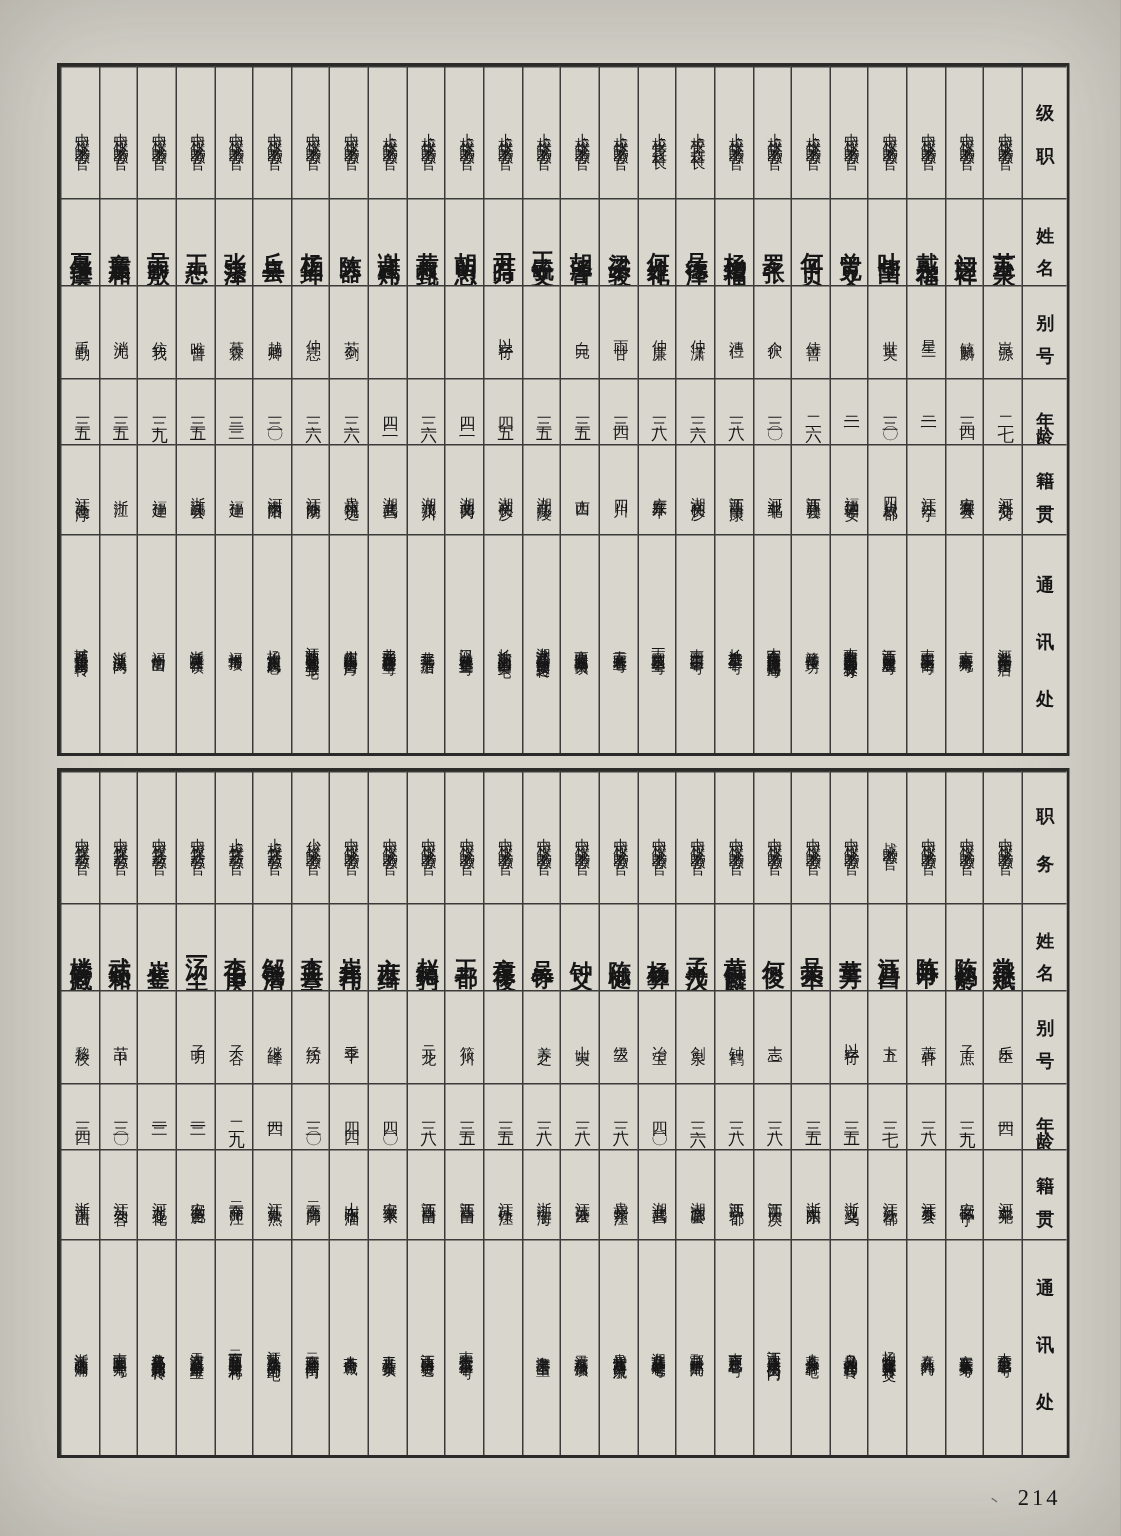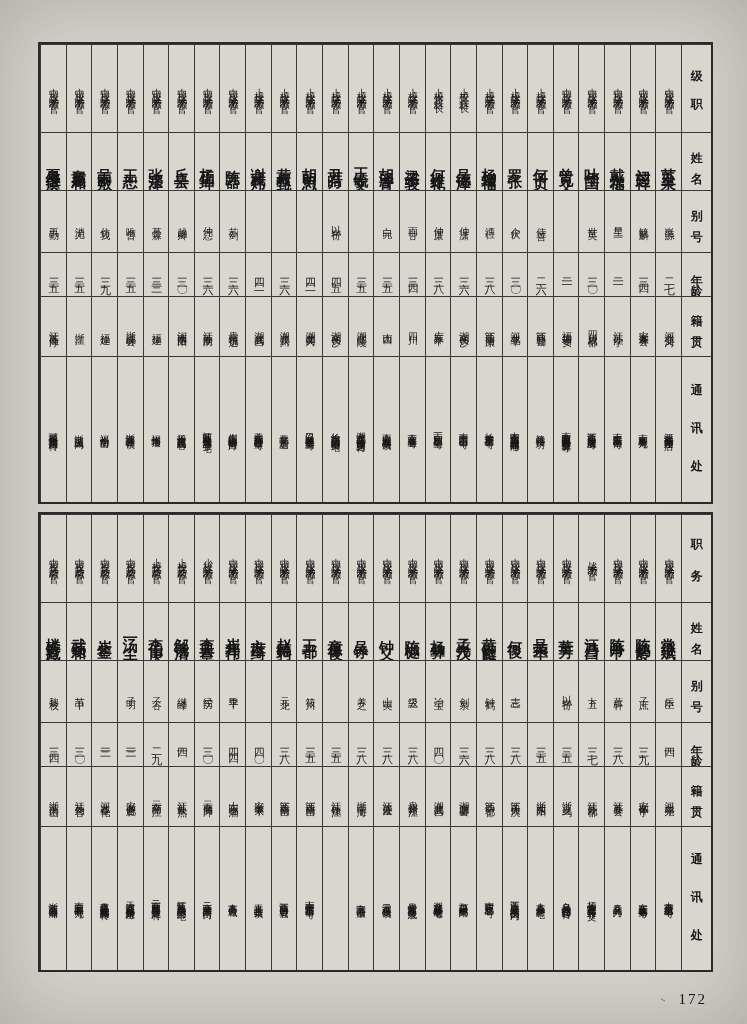--- a/index.html
+++ b/index.html
@@ -376,15 +376,15 @@
       <div class="cell c-address">南京三眼井四十九号</div>
       <div class="cell c-rank">中校兵器教官</div>
       <div class="cell c-name">楼寿臧</div>
       <div class="cell c-alias">黎校</div>
       <div class="cell c-age">三四</div>
       <div class="cell c-native">浙江萧山</div>
       <div class="cell c-address">浙江萧山县临浦</div>
     </div>
   <div class="page-number">
     <span class="scan-mark">丶</span>
-    <span>172</span>
+    <span>214</span>
   </div>
 </div>
 
 </body></html>

